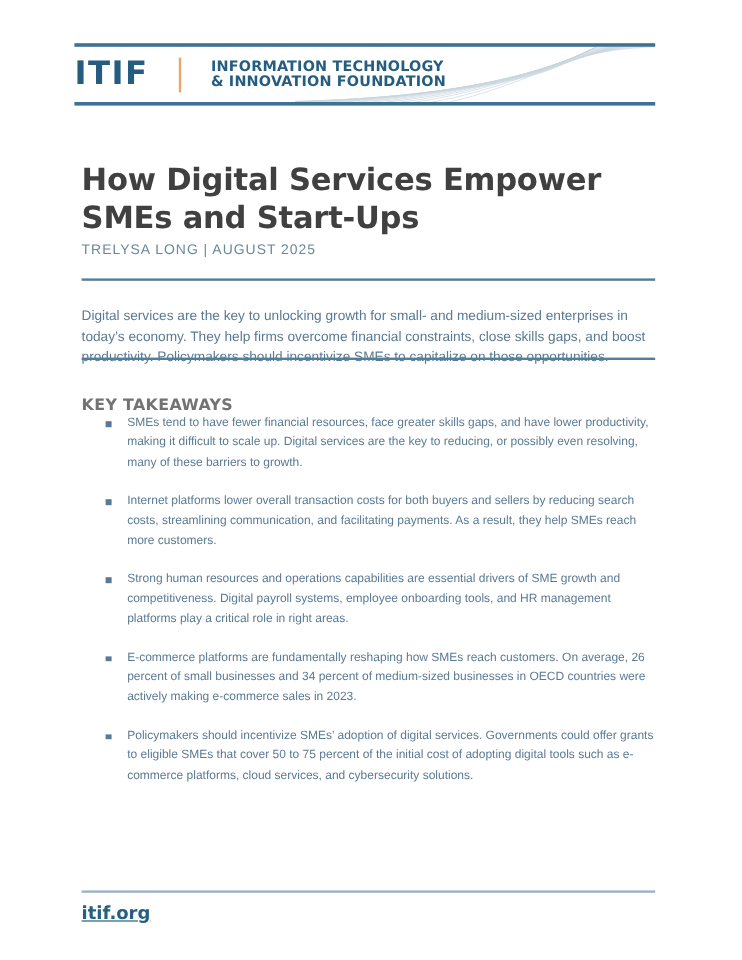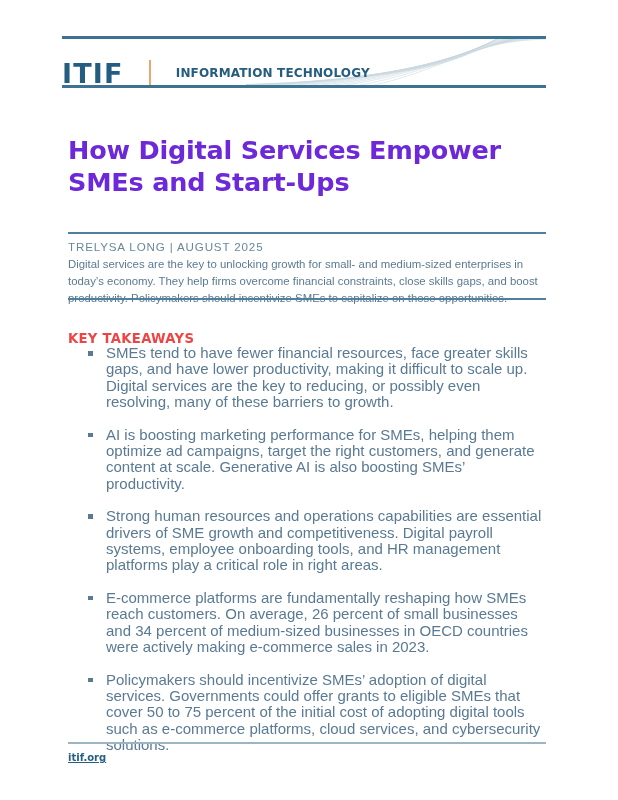--- a/index.html
+++ b/index.html
@@ -59,21 +59,21 @@
     position: absolute;
     right: 0;
     top: 0;
     width: 300px;
     height: 46px;
     pointer-events: none;
   }
   .logo {
     position: absolute;
     left: 0;
-    top: 12px;
+    top: 0;
     height: 46px;
     display: flex;
     align-items: center;
     gap: 25px;
   }
   .logo-mark {
     font-family: "DejaVu Sans", sans-serif;
     font-weight: bold;
     font-size: 27px;
     letter-spacing: 1.2px;
@@ -100,32 +100,31 @@
   .title {
     position: absolute;
     left: 68px;
     top: 117px;
     width: 470px;
     font-family: "DejaVu Sans", sans-serif;
     font-weight: bold;
     font-size: 25.5px;
     line-height: 32px;
     letter-spacing: -0.2px;
-    color: #6d28d9;
+    color: #404040;
   }
   .byline {
     position: absolute;
     left: 68px;
     top: 202px;
     font-family: "Liberation Sans", sans-serif;
     font-size: 11.6px;
     letter-spacing: 0.85px;
     color: #69879b;
     text-transform: uppercase;
-    margin-top: 38px;
   }
 
   
   .rule-abstract-top {
     position: absolute;
     left: 68px;
     top: 232px;
     width: 478px;
     height: 2px;
     background: #507f9b;
@@ -150,35 +149,35 @@
 
   
   .section-heading {
     position: absolute;
     left: 68px;
     top: 320px;
     font-family: "DejaVu Sans", sans-serif;
     font-weight: bold;
     font-size: 13.2px;
     letter-spacing: 0.3px;
-    color: #ef4444;
+    color: #737373;
     text-transform: uppercase;
   }
 
   .takeaways {
     position: absolute;
     left: 68px;
     top: 345px;
     width: 478px;
   }
   .bullet {
     position: relative;
     padding-left: 38px;
     margin-bottom: 16px;
-    font-size: 15px;
+    font-size: 10px;
     line-height: 16.4px;
     color: #5a7a93;
   }
   .bullet:last-child {
     margin-bottom: 16px;
   }
   .bullet-marker {
     position: absolute;
     left: 20px;
     top: 6px;
@@ -198,21 +197,21 @@
     width: 478px;
     height: 1.5px;
     background: #9db4c4;
   }
   .footer-link {
     position: absolute;
     left: 68px;
     top: 752px;
     font-family: "DejaVu Sans", sans-serif;
     font-weight: bold;
-    font-size: 10px;
+    font-size: 15px;
     color: #24607f;
   }
 </style>
 </head>
 <body>
 
 <div class="page">
 
   <div class="header">
     <div class="header-rule-top"></div>
@@ -236,20 +235,21 @@
           <path d="M114,46 C 160,38.5 227,13 254,-1.5 C 277,-5 294,-4.5 300,-13"></path>
           <path d="M128,46 C 168,38 231,11 257,-3 C 280,-6 297,-5 300,-14"></path>
         </g>
       </svg>
 
       <div class="logo">
         <span class="logo-mark">ITIF</span>
         <span class="logo-divider"></span>
         <span class="logo-tagline">
           <span>INFORMATION TECHNOLOGY</span><br>
+          <span>&amp; INNOVATION FOUNDATION</span>
         </span>
       </div>
     </div>
 
     <div class="header-rule-bottom"></div>
   </div>
 
   <h1 class="title">How Digital Services Empower SMEs and Start-Ups</h1>
   <div class="byline">TRELYSA LONG | AUGUST 2025</div>
 
@@ -259,21 +259,21 @@
 
   <h2 class="section-heading">KEY TAKEAWAYS</h2>
 
   <div class="takeaways">
     <div class="bullet">
       <span class="bullet-marker"></span>
       <span class="bullet-text">SMEs tend to have fewer financial resources, face greater skills gaps, and have lower productivity, making it difficult to scale up. Digital services are the key to reducing, or possibly even resolving, many of these barriers to growth.</span>
     </div>
     <div class="bullet">
       <span class="bullet-marker"></span>
-      <span class="bullet-text">AI is boosting marketing performance for SMEs, helping them optimize ad campaigns, target the right customers, and generate content at scale. Generative AI is also boosting SMEs’ productivity.</span>
+      <span class="bullet-text">Internet platforms lower overall transaction costs for both buyers and sellers by reducing search costs, streamlining communication, and facilitating payments. As a result, they help SMEs reach more customers.</span>
     </div>
     <div class="bullet">
       <span class="bullet-marker"></span>
       <span class="bullet-text">Strong human resources and operations capabilities are essential drivers of SME growth and competitiveness. Digital payroll systems, employee onboarding tools, and HR management platforms play a critical role in right areas.</span>
     </div>
     <div class="bullet">
       <span class="bullet-marker"></span>
       <span class="bullet-text">E-commerce platforms are fundamentally reshaping how SMEs reach customers. On average, 26 percent of small businesses and 34 percent of medium-sized businesses in OECD countries were actively making e-commerce sales in 2023.</span>
     </div>
     <div class="bullet">

